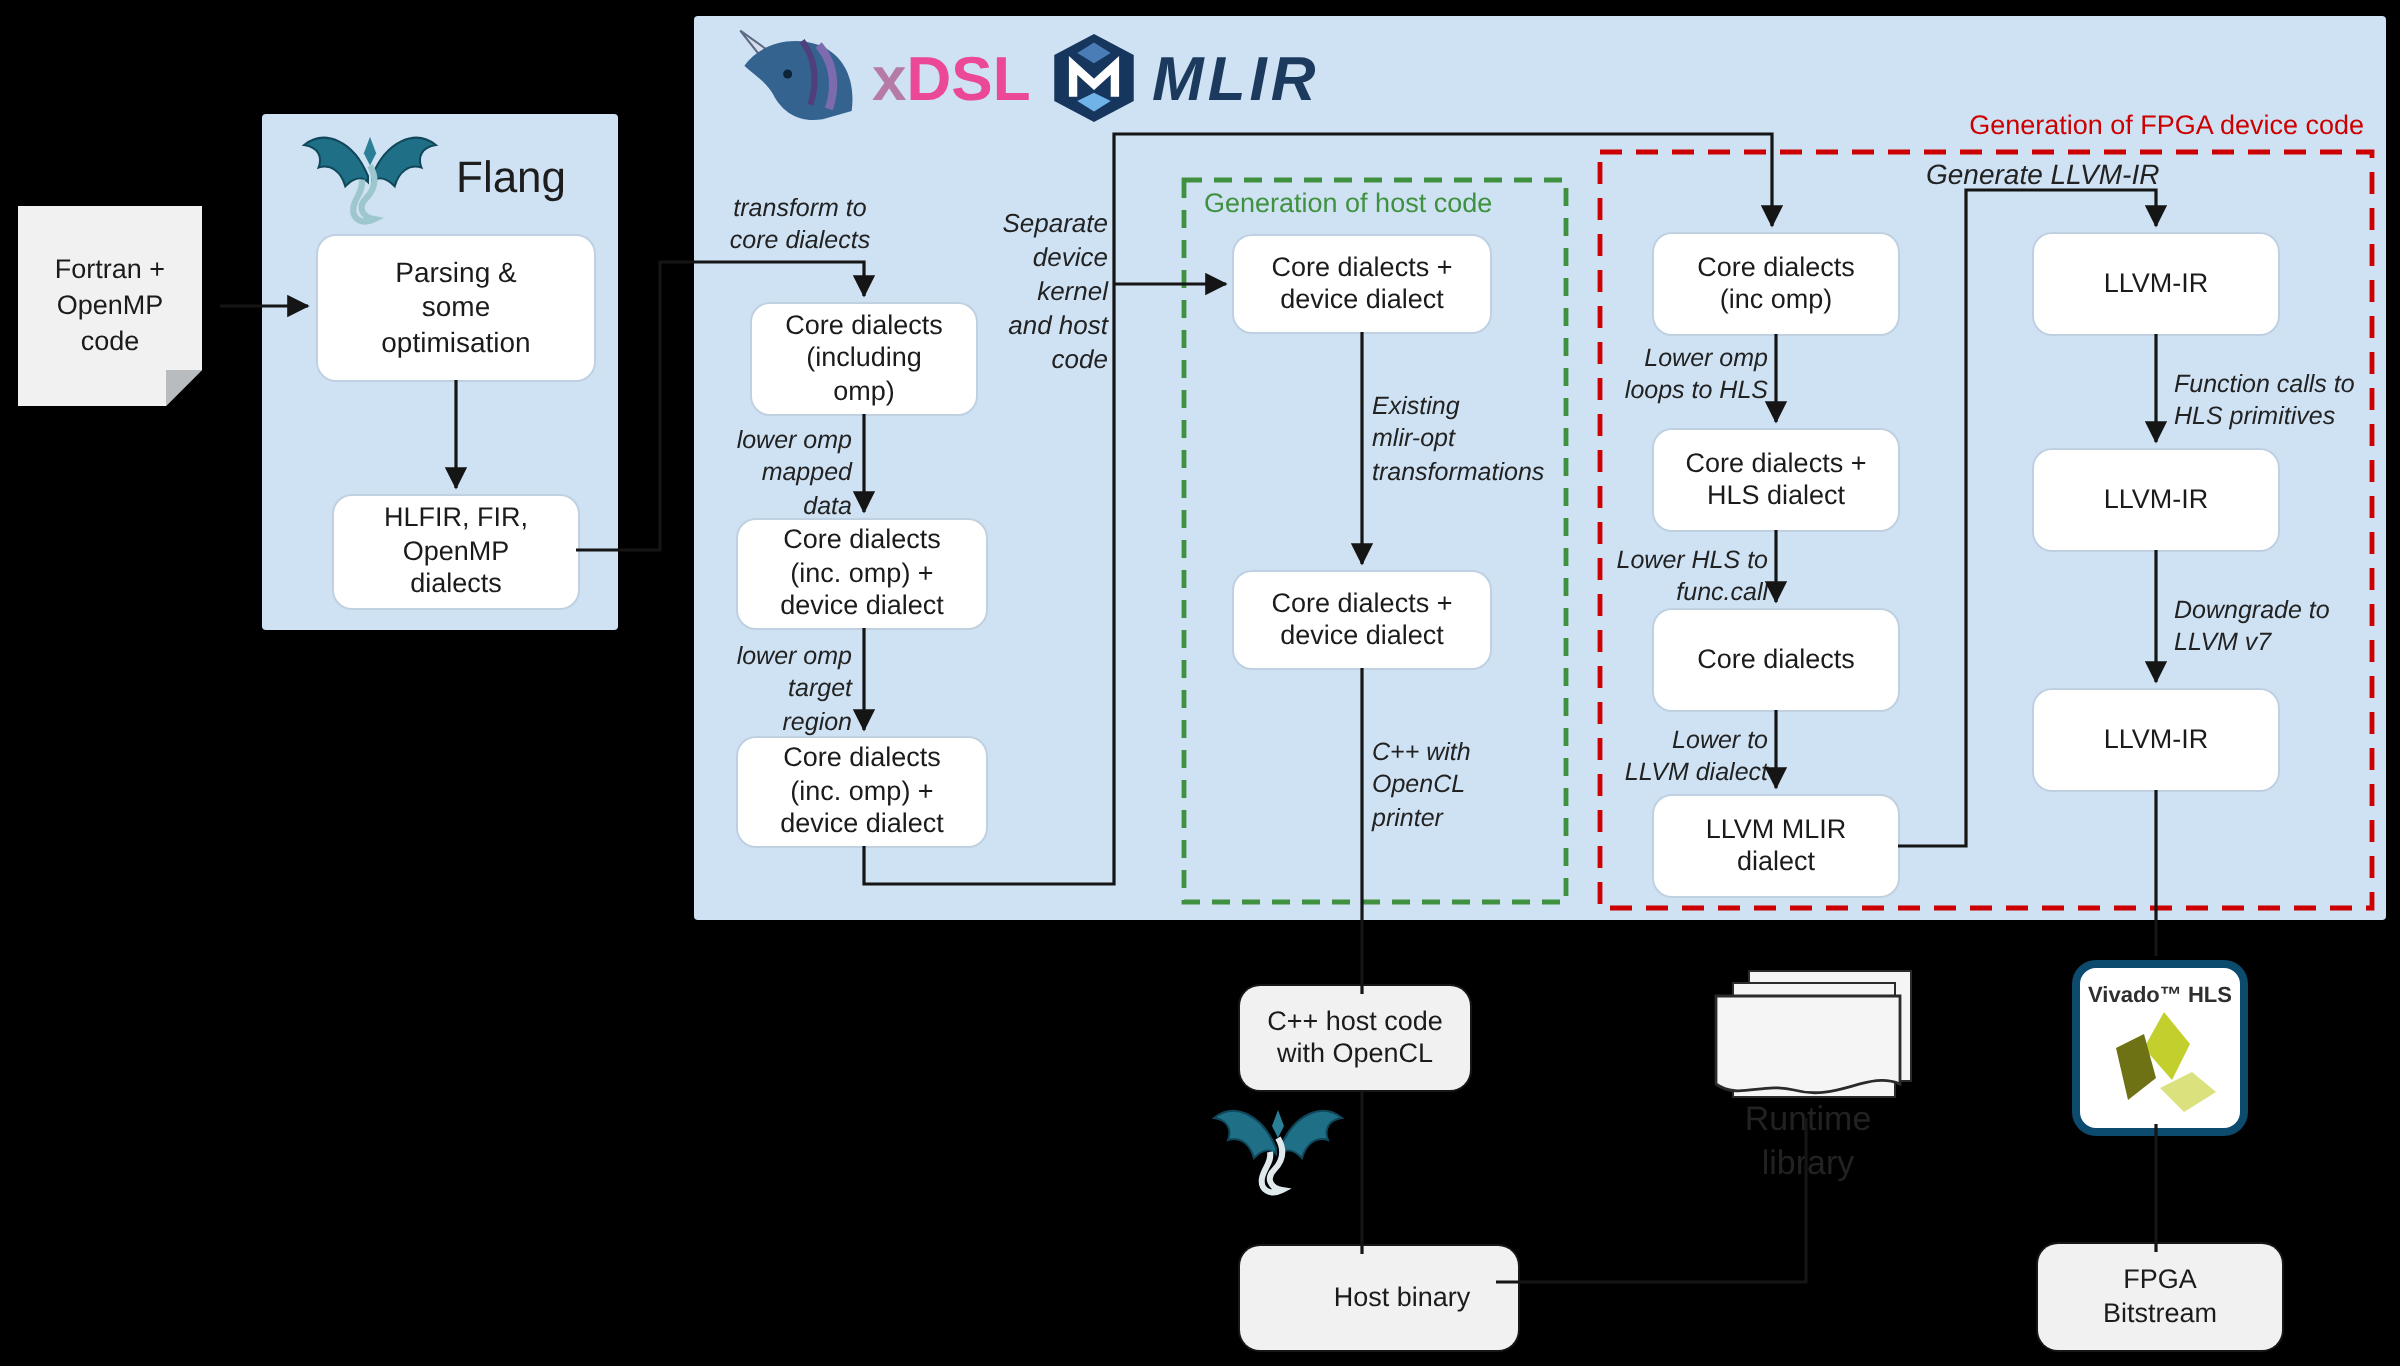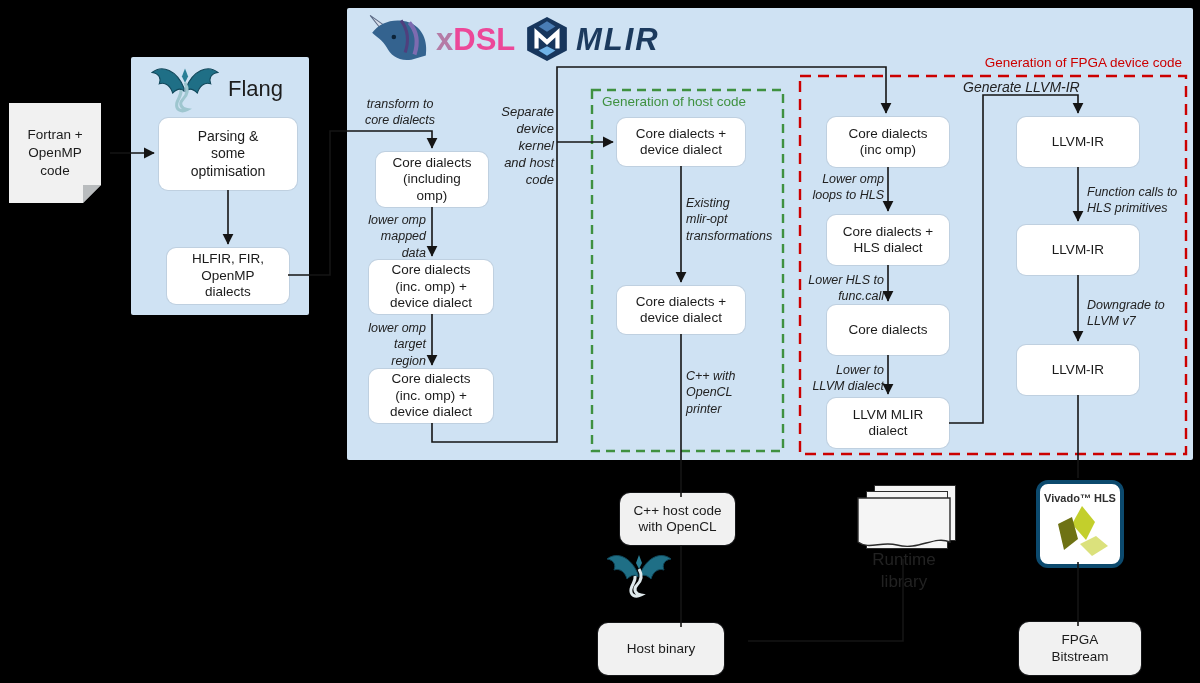--- a/index.html
+++ b/index.html
@@ -139,21 +139,21 @@
   <div class="node" style="left:1017px;top:345px;width:122px;height:50px;">LLVM-IR</div>
 
   <div class="node outbox" style="left:620px;top:493px;width:115px;height:52px;">C++ host code
 with OpenCL</div>
   <svg class="icon" style="left:604px;top:551px;" width="70" height="50" viewBox="0 0 68 50">
     <path d="M33,23 C26,6 12,0 2,8 C9,9 11,14 9,19 C15,17 20,21 22,28 C26,24 30,23 33,26 Z" fill="#1f6f86" stroke="#10475a" stroke-width="1"></path>
     <path d="M35,23 C42,6 56,0 66,8 C59,9 57,14 59,19 C53,17 48,21 46,28 C42,24 38,23 35,26 Z" fill="#1f6f86" stroke="#10475a" stroke-width="1"></path>
     <path d="M31,12 L34,4 L37,12 L34,18 Z" fill="#2a7f96"></path>
     <path d="M34,18 C38,25 36,30 32,34 C28,38 30,43 36,44 C30,47 25,44 26,38 C27,33 31,30 30,25" fill="none" stroke="#dfe9ec" stroke-width="3"></path>
   </svg>
-  <div class="node outbox" style="left:598px;top:623px;width:126px;height:52px;">Host binary</div>
+  <div class="node outbox" style="left:620px;top:623px;width:116px;height:52px;padding-left:23px;">Host binary</div>
 
   <div class="sheet" style="left:874px;top:485px;width:80px;height:54px;"></div>
   <div class="sheet" style="left:866px;top:491px;width:80px;height:56px;"></div>
   <svg class="icon" style="left:857px;top:497px;" width="94" height="62" viewBox="0 0 94 62">
     <path d="M1,1 H93 V45 C77,38 62,54 40,48 C24,44 12,53 1,45 Z" fill="#f5f5f5" stroke="#2b2b2b" stroke-width="1.4"></path>
   </svg>
   <div class="edge-label center" style="left:858px;top:505px;width:92px;font-style:normal;font-size:17px;z-index:13;margin-top:44px;">Runtime
 library</div>
 
   <div class="vivado" style="left:1036px;top:480px;width:80px;height:80px;">

